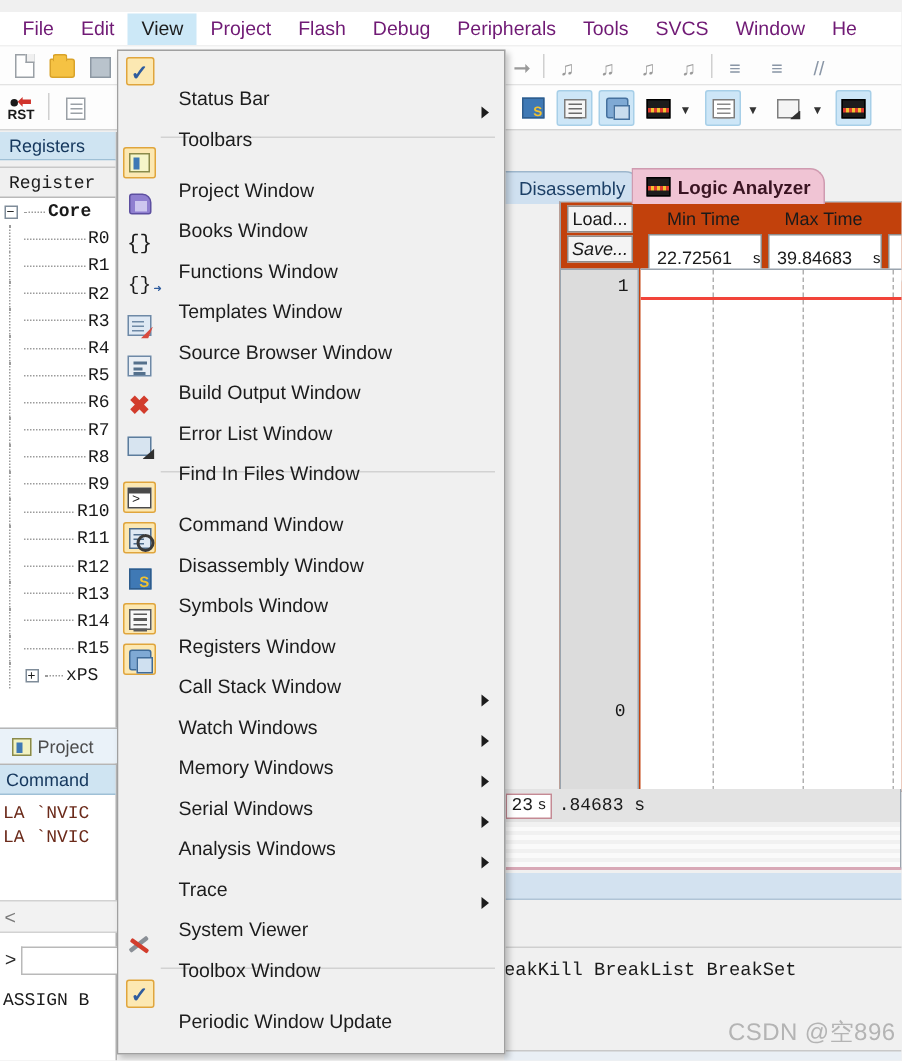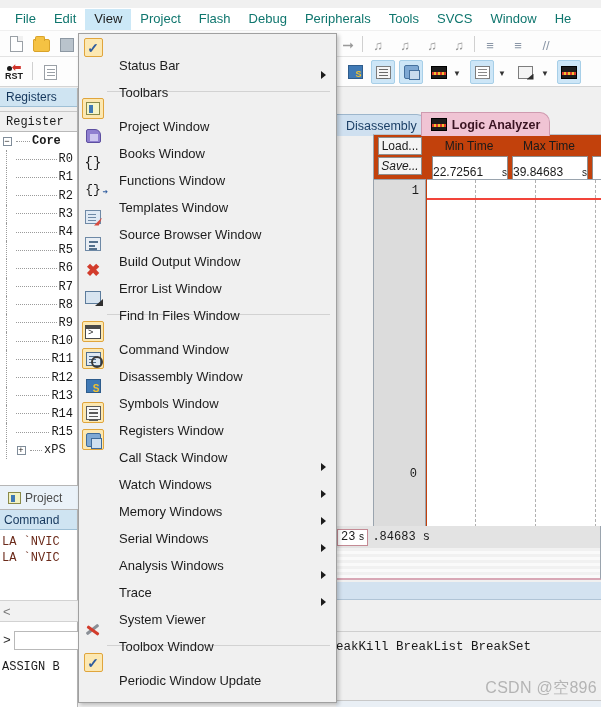--- a/index.html
+++ b/index.html
@@ -12,21 +12,21 @@
   }
   #app { position: relative; width: 601px; height: 707px; background: #f0f0f0; }
 
   
   .menubar {
     position: absolute; left: 0; top: 8px; width: 601px; height: 22px;
     background: #ffffff; display: flex; align-items: center;
     padding-left: 6px;
   }
   .menubar-item {
-    padding: 3px 9px 4px 9px; font-size: 13px; color: #0f766e;
+    padding: 3px 9px 4px 9px; font-size: 13px; color: #701a75;
     white-space: nowrap; line-height: 14px;
   }
   .menubar-item.active { background: #cce8f7; color: #1c1c1c; }
 
   
   .toolbar-row1 {
     position: absolute; left: 0; top: 31px; width: 601px; height: 26px;
     background: #fdfdfd; border-bottom: 1px solid #e3e3e3;
   }
   .toolbar-row2 {
@@ -220,21 +220,21 @@
     justify-content: center; font-family: "Liberation Sans", sans-serif;
   }
   .la-fields { position: absolute; left: 56px; top: 0; right: 0; height: 44px; }
   .la-fhdr {
     position: absolute; top: 2px; height: 18px; font-size: 12px; color: #1a1a1a;
     display: flex; align-items: center; justify-content: center;
   }
   .la-fval {
     position: absolute; top: 21px; height: 32px; background: #fff;
     border: 1px solid #8e8e8e; font-size: 12px; color: #1a1a1a;
-    display: flex; align-items: center; justify-content: space-between; gap: 3px;
+    display: flex; align-items: center; justify-content: flex-end; gap: 14px;
   }
   .la-fval .unit { font-size: 10px; }
 
   .la-gutter {
     position: absolute; left: 0; top: 44px; width: 52px; bottom: 0;
     background: #dcdcdc; border-right: 1px solid #9aa4ae; border-top: 1px solid #9aa4ae;
   }
   .la-gut-top {
     position: absolute; right: 6px; top: 4px;
     font-family: "Liberation Mono", monospace; font-size: 12px; color: #1a1a1a;

